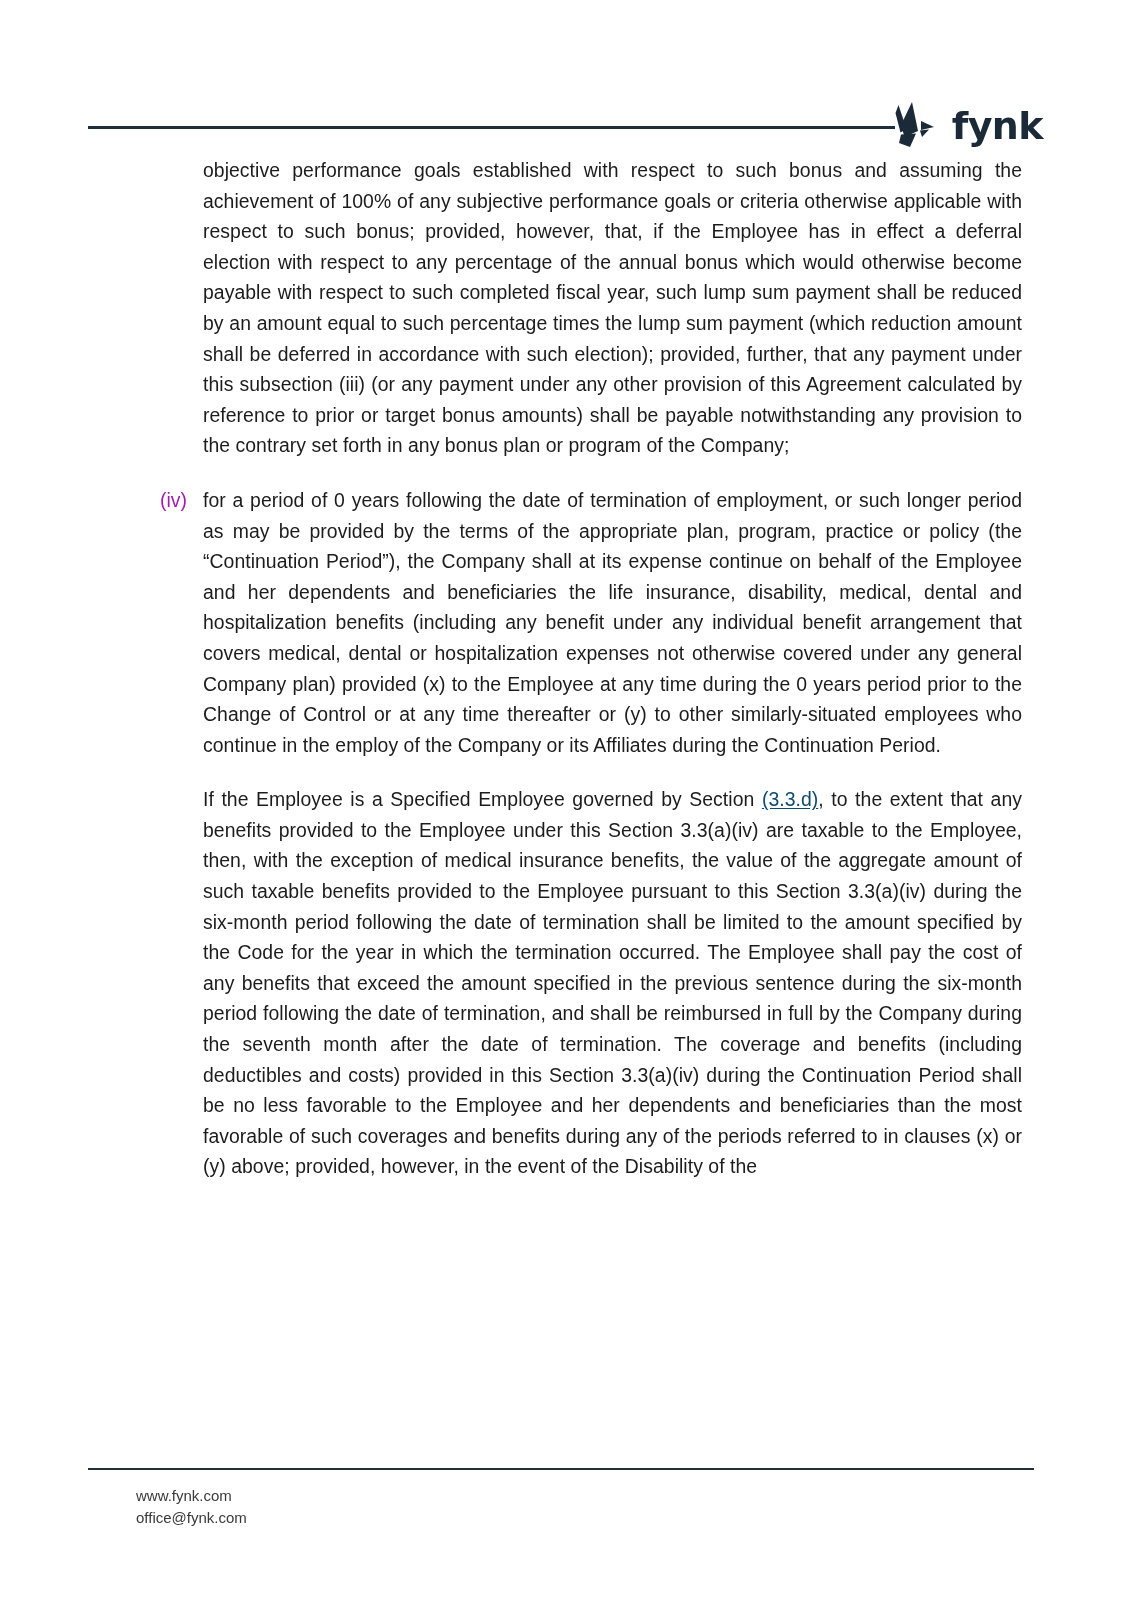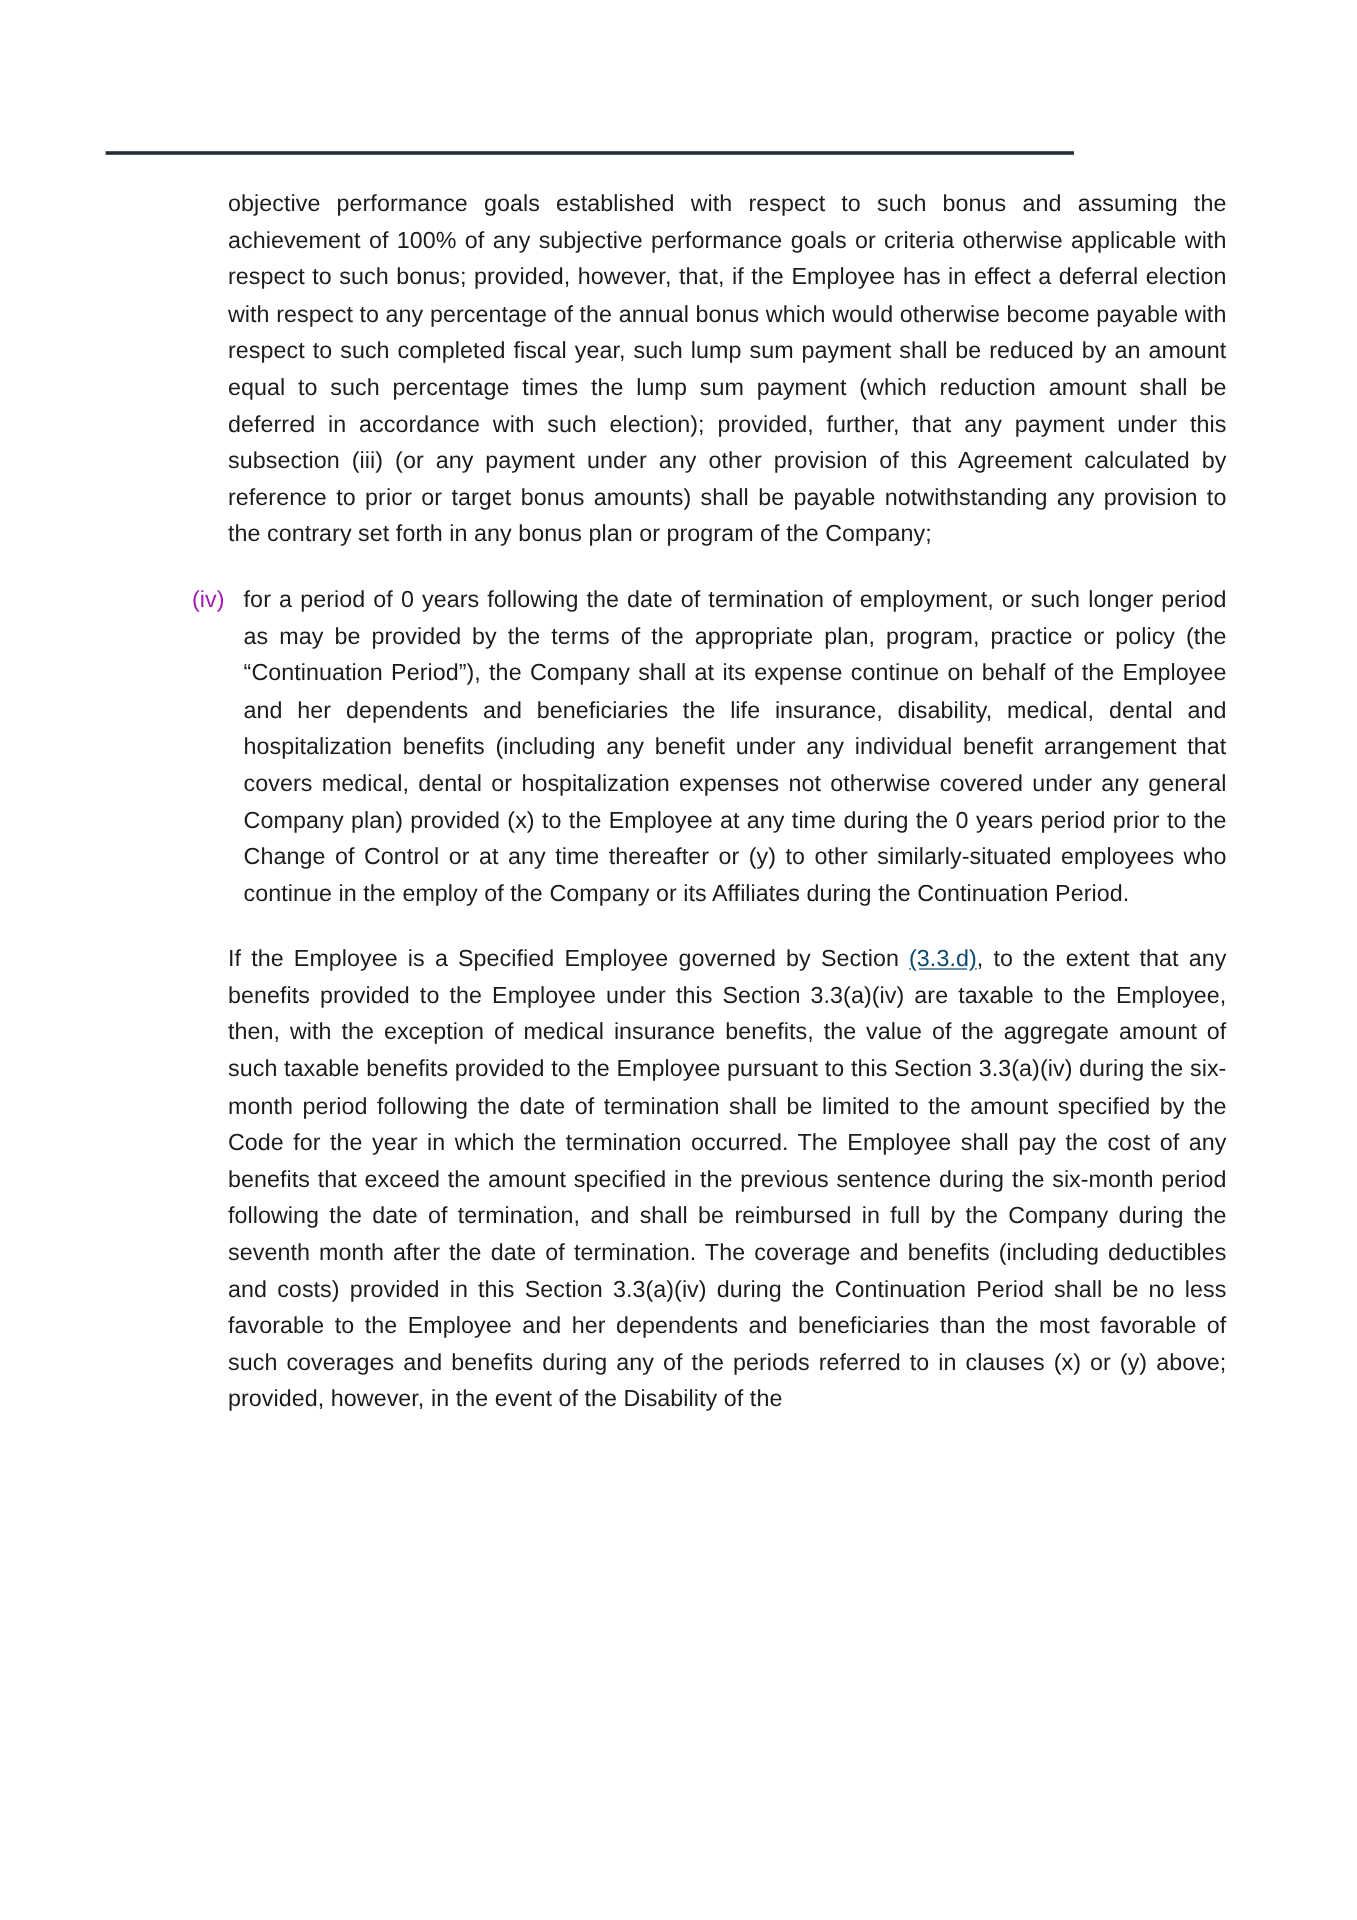--- a/index.html
+++ b/index.html
@@ -70,21 +70,21 @@
     margin: 0 0 0 0;
     font-size: 19.4px;
     line-height: 30.6px;
     text-align: justify;
     text-justify: inter-word;
     color: #1c1c1c;
     letter-spacing: 0.05px;
   }
   
   .para-indent {
-    margin-left: 30px;
+    margin-left: 43px;
   }
   .para-gap {
     margin-top: 24px;
   }
   
   .list-item {
     position: relative;
     margin-left: 43px;
     padding-left: 0;
   }
@@ -131,29 +131,53 @@
     white-space: nowrap;
   }
 </style>
 </head>
 <body>
 
 <div class="page">
 
   <div class="header">
     <div class="header-rule"></div>
+    <div class="brand">
+      <svg class="brand-mark" viewBox="0 0 56 52" aria-hidden="true">
+        <g fill="#1b2a38">
+
+          <polygon points="13.5,6 21.5,30 15.5,33.5 10.5,14"></polygon>
+
+          <polygon points="27,3 33,32 19.5,38 16,26"></polygon>
+
+          <polygon points="16,35.5 31,34.5 25,48 14,44"></polygon>
+
+          <polygon points="36,22 49,28 36,31"></polygon>
+
+          <polygon points="35,31.5 44,30.5 37,38"></polygon>
+        </g>
+      </svg>
+      <div class="brand-word">fynk</div>
+    </div>
   </div>
 
   <div class="content">
 
     <p class="para para-indent">objective performance goals established with respect to such bonus and assuming the achievement of 100% of any subjective performance goals or criteria otherwise applicable with respect to such bonus; provided, however, that, if the Employee has in effect a deferral election with respect to any percentage of the annual bonus which would otherwise become payable with respect to such completed fiscal year, such lump sum payment shall be reduced by an amount equal to such percentage times the lump sum payment (which reduction amount shall be deferred in accordance with such election); provided, further, that any payment under this subsection (iii) (or any payment under any other provision of this Agreement calculated by reference to prior or target bonus amounts) shall be payable notwithstanding any provision to the contrary set forth in any bonus plan or program of the Company;</p>
 
     <div class="para list-item para-gap">
       <span class="list-marker">(iv)</span>
       <span>for a period of 0 years following the date of termination of employment, or such longer period as may be provided by the terms of the appropriate plan, program, practice or policy (the “Continuation Period”), the Company shall at its expense continue on behalf of the Employee and her dependents and beneficiaries the life insurance, disability, medical, dental and hospitalization benefits (including any benefit under any individual benefit arrangement that covers medical, dental or hospitalization expenses not otherwise covered under any general Company plan) provided (x) to the Employee at any time during the 0 years period prior to the Change of Control or at any time thereafter or (y) to other similarly-situated employees who continue in the employ of the Company or its Affiliates during the Continuation Period.</span>
     </div>
 
     <p class="para para-indent para-gap"><span>If the Employee is a Specified Employee governed by Section </span><a class="doclink" href="#">(3.3.d)</a><span>, to the extent that any benefits provided to the Employee under this Section 3.3(a)(iv) are taxable to the Employee, then, with the exception of medical insurance benefits, the value of the aggregate amount of such taxable benefits provided to the Employee pursuant to this Section 3.3(a)(iv) during the six-month period following the date of termination shall be limited to the amount specified by the Code for the year in which the termination occurred. The Employee shall pay the cost of any benefits that exceed the amount specified in the previous sentence during the six-month period following the date of termination, and shall be reimbursed in full by the Company during the seventh month after the date of termination. The coverage and benefits (including deductibles and costs) provided in this Section 3.3(a)(iv) during the Continuation Period shall be no less favorable to the Employee and her dependents and beneficiaries than the most favorable of such coverages and benefits during any of the periods referred to in clauses (x) or (y) above; provided, however, in the event of the Disability of the</span></p>
 
   </div>
 
+  <div class="footer">
+    <div class="footer-rule"></div>
+    <div class="footer-lines">
+      <div>www.fynk.com</div>
+      <div>office@fynk.com</div>
+    </div>
+  </div>
 
 </div>
 
 </body></html>

